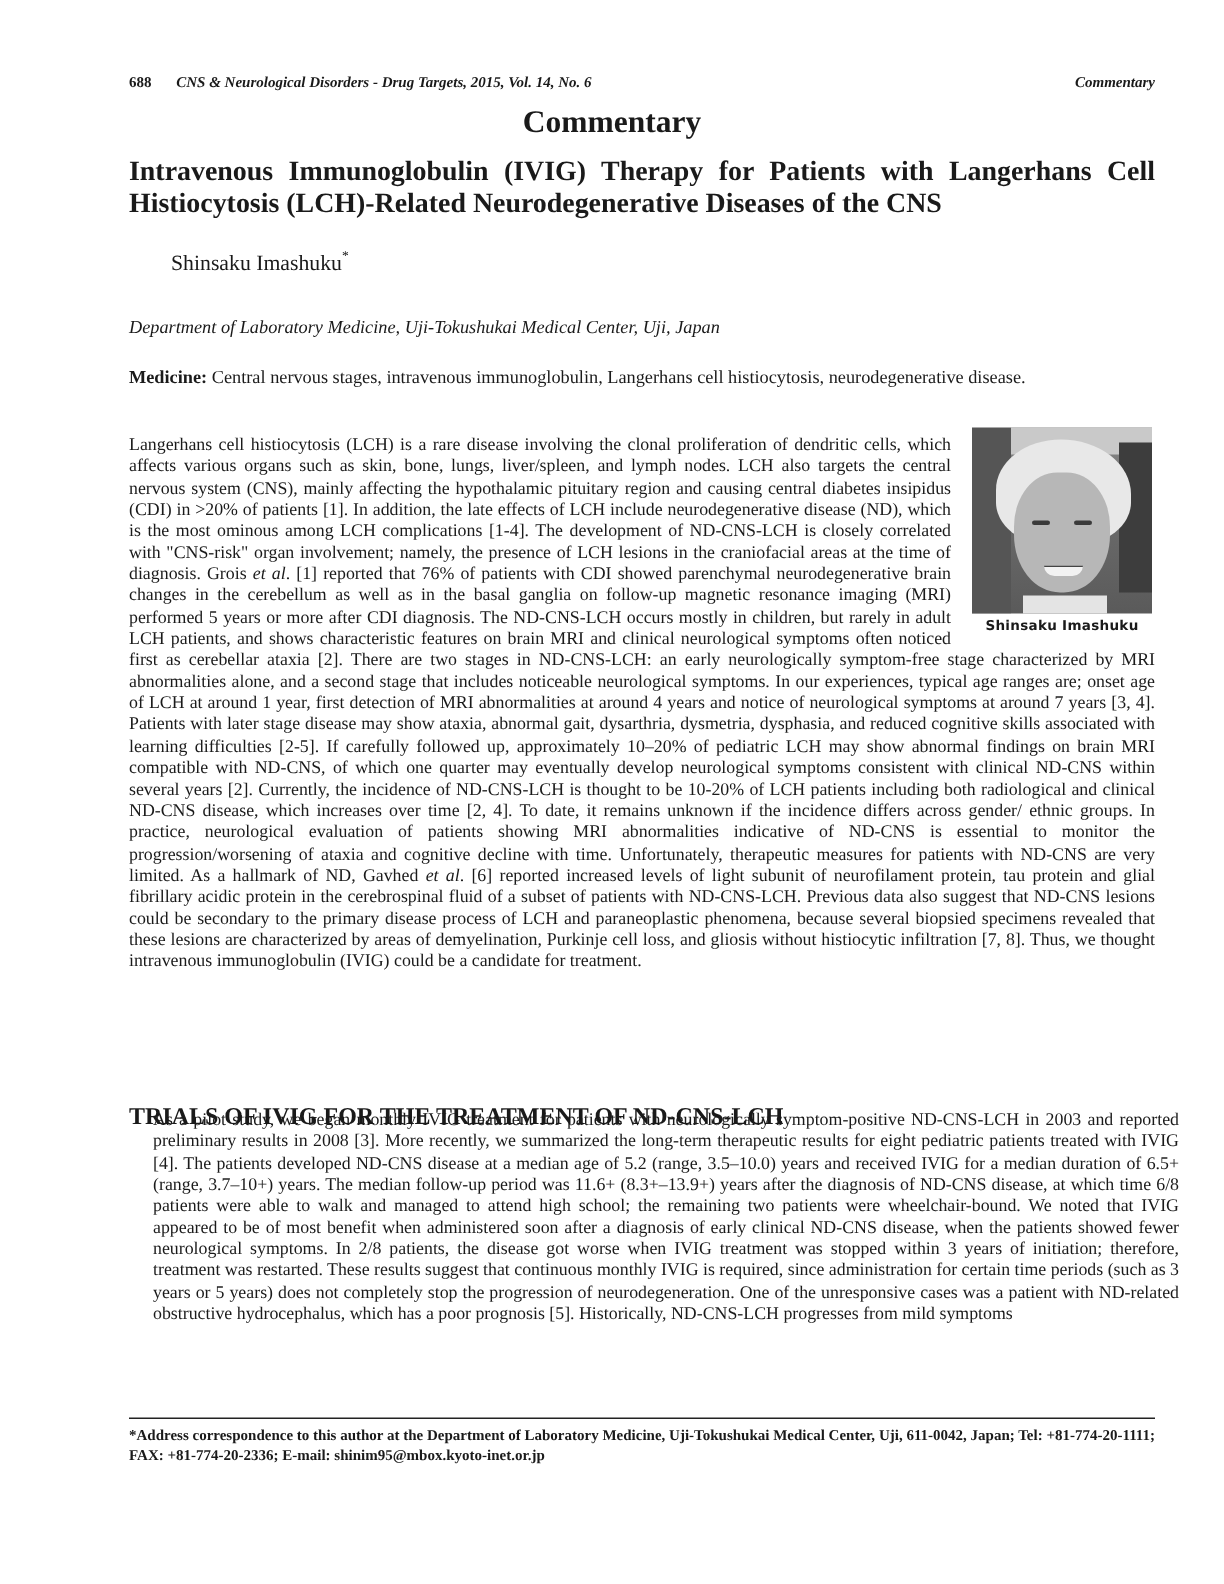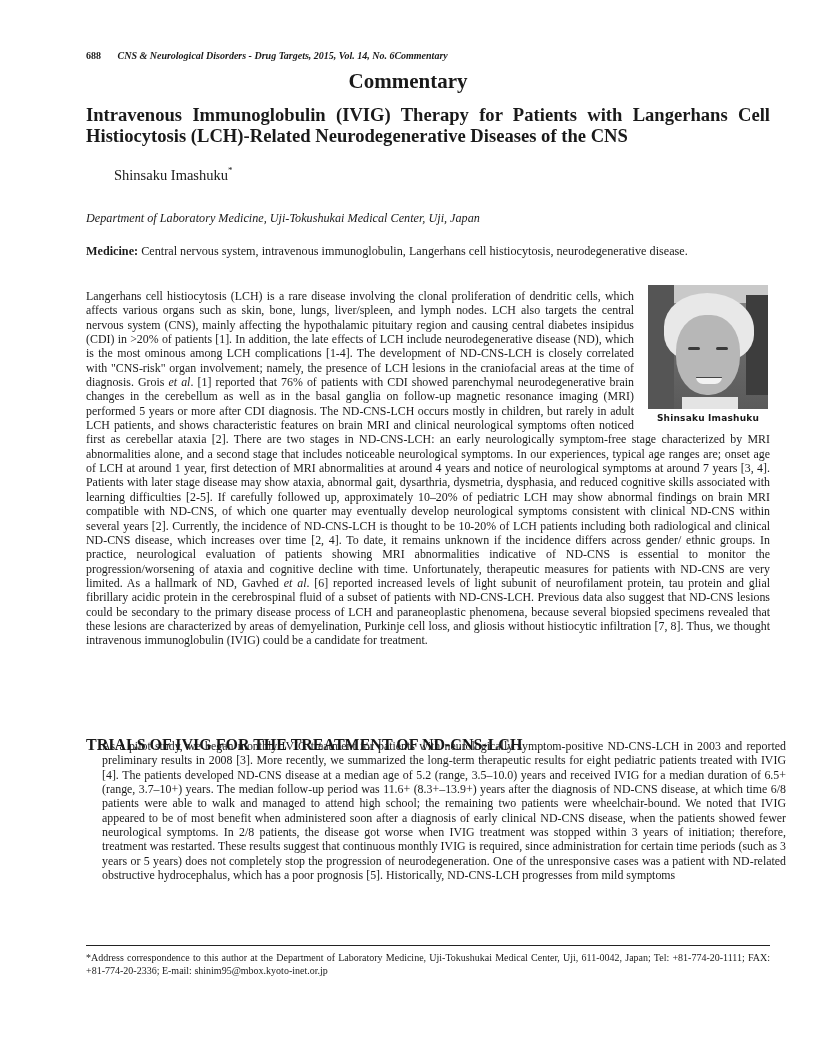--- a/index.html
+++ b/index.html
@@ -2,21 +2,21 @@
 <html><head>
   <meta charset="utf-8">
   <style>
     html, body { margin: 0; padding: 0; background: #ffffff; }
     body {
       width: 816px; height: 1056px; position: relative; overflow: hidden;
       font-family: "Liberation Serif", serif; color: #1a1a1a;
     }
     .running-head {
       position: absolute; left: 86px; top: 50px; width: 684px;
-      font-size: 10px; font-weight: bold; display: flex; 
+      font-size: 10px; font-weight: bold; display: flex; justify-content: space-between;
     }
     .running-head .left span.page { margin-right: 14px; }
     .running-head i { font-style: italic; }
     .section-type {
       position: absolute; left: 0; top: 69px; width: 816px; text-align: center;
       font-size: 21px; font-weight: bold;
     }
     .title {
       position: absolute; left: 86px; top: 104px; width: 684px;
       font-size: 18.6px; font-weight: bold; line-height: 21px; text-align: justify;
@@ -78,21 +78,21 @@
     .body-text-2 {
       position: absolute; left: 86px; top: 739px; width: 684px;
       font-size: 11.9px; line-height: 14.35px; text-align: justify; margin-left: 16px;
     }
     .rule {
       position: absolute; left: 86px; top: 945px; width: 684px; height: 0;
       border-top: 1px solid #222;
     }
     .footnote {
       position: absolute; left: 86px; top: 951px; width: 684px;
-      font-size: 10px; line-height: 13px; text-align: justify;
+      font-size: 10px; line-height: 13px; text-align: justify; font-weight: bold;
     }
     i.em { font-style: italic; }
   </style>
 </head>
 <body>
 
 <div class="running-head">
   <div class="left">
     <span class="page">688</span>
     <i>CNS &amp; Neurological Disorders - Drug Targets, 2015, Vol. 14, No. 6</i>
@@ -105,21 +105,21 @@
 <div class="title">Intravenous Immunoglobulin (IVIG) Therapy for Patients with Langerhans Cell Histiocytosis (LCH)-Related Neurodegenerative Diseases of the CNS</div>
 
 <div class="author">
   <span>Shinsaku Imashuku</span><sup>*</sup>
 </div>
 
 <div class="affiliation">Department of Laboratory Medicine, Uji-Tokushukai Medical Center, Uji, Japan</div>
 
 <div class="keywords">
   <b>Medicine:</b>
-  <span>Central nervous system, intravenous immunoglobulin, Langerhans cell histiocytosis, neurodegenerative disease.</span>
+  <span>Central nervous stages, intravenous immunoglobulin, Langerhans cell histiocytosis, neurodegenerative disease.</span>
 </div>
 
 <div class="body-text">
   <div class="photo-box">
     <div class="photo">
       <div class="bg-top"></div>
       <div class="bg-left"></div>
       <div class="bg-right"></div>
       <div class="hair"></div>
       <div class="face"></div>

